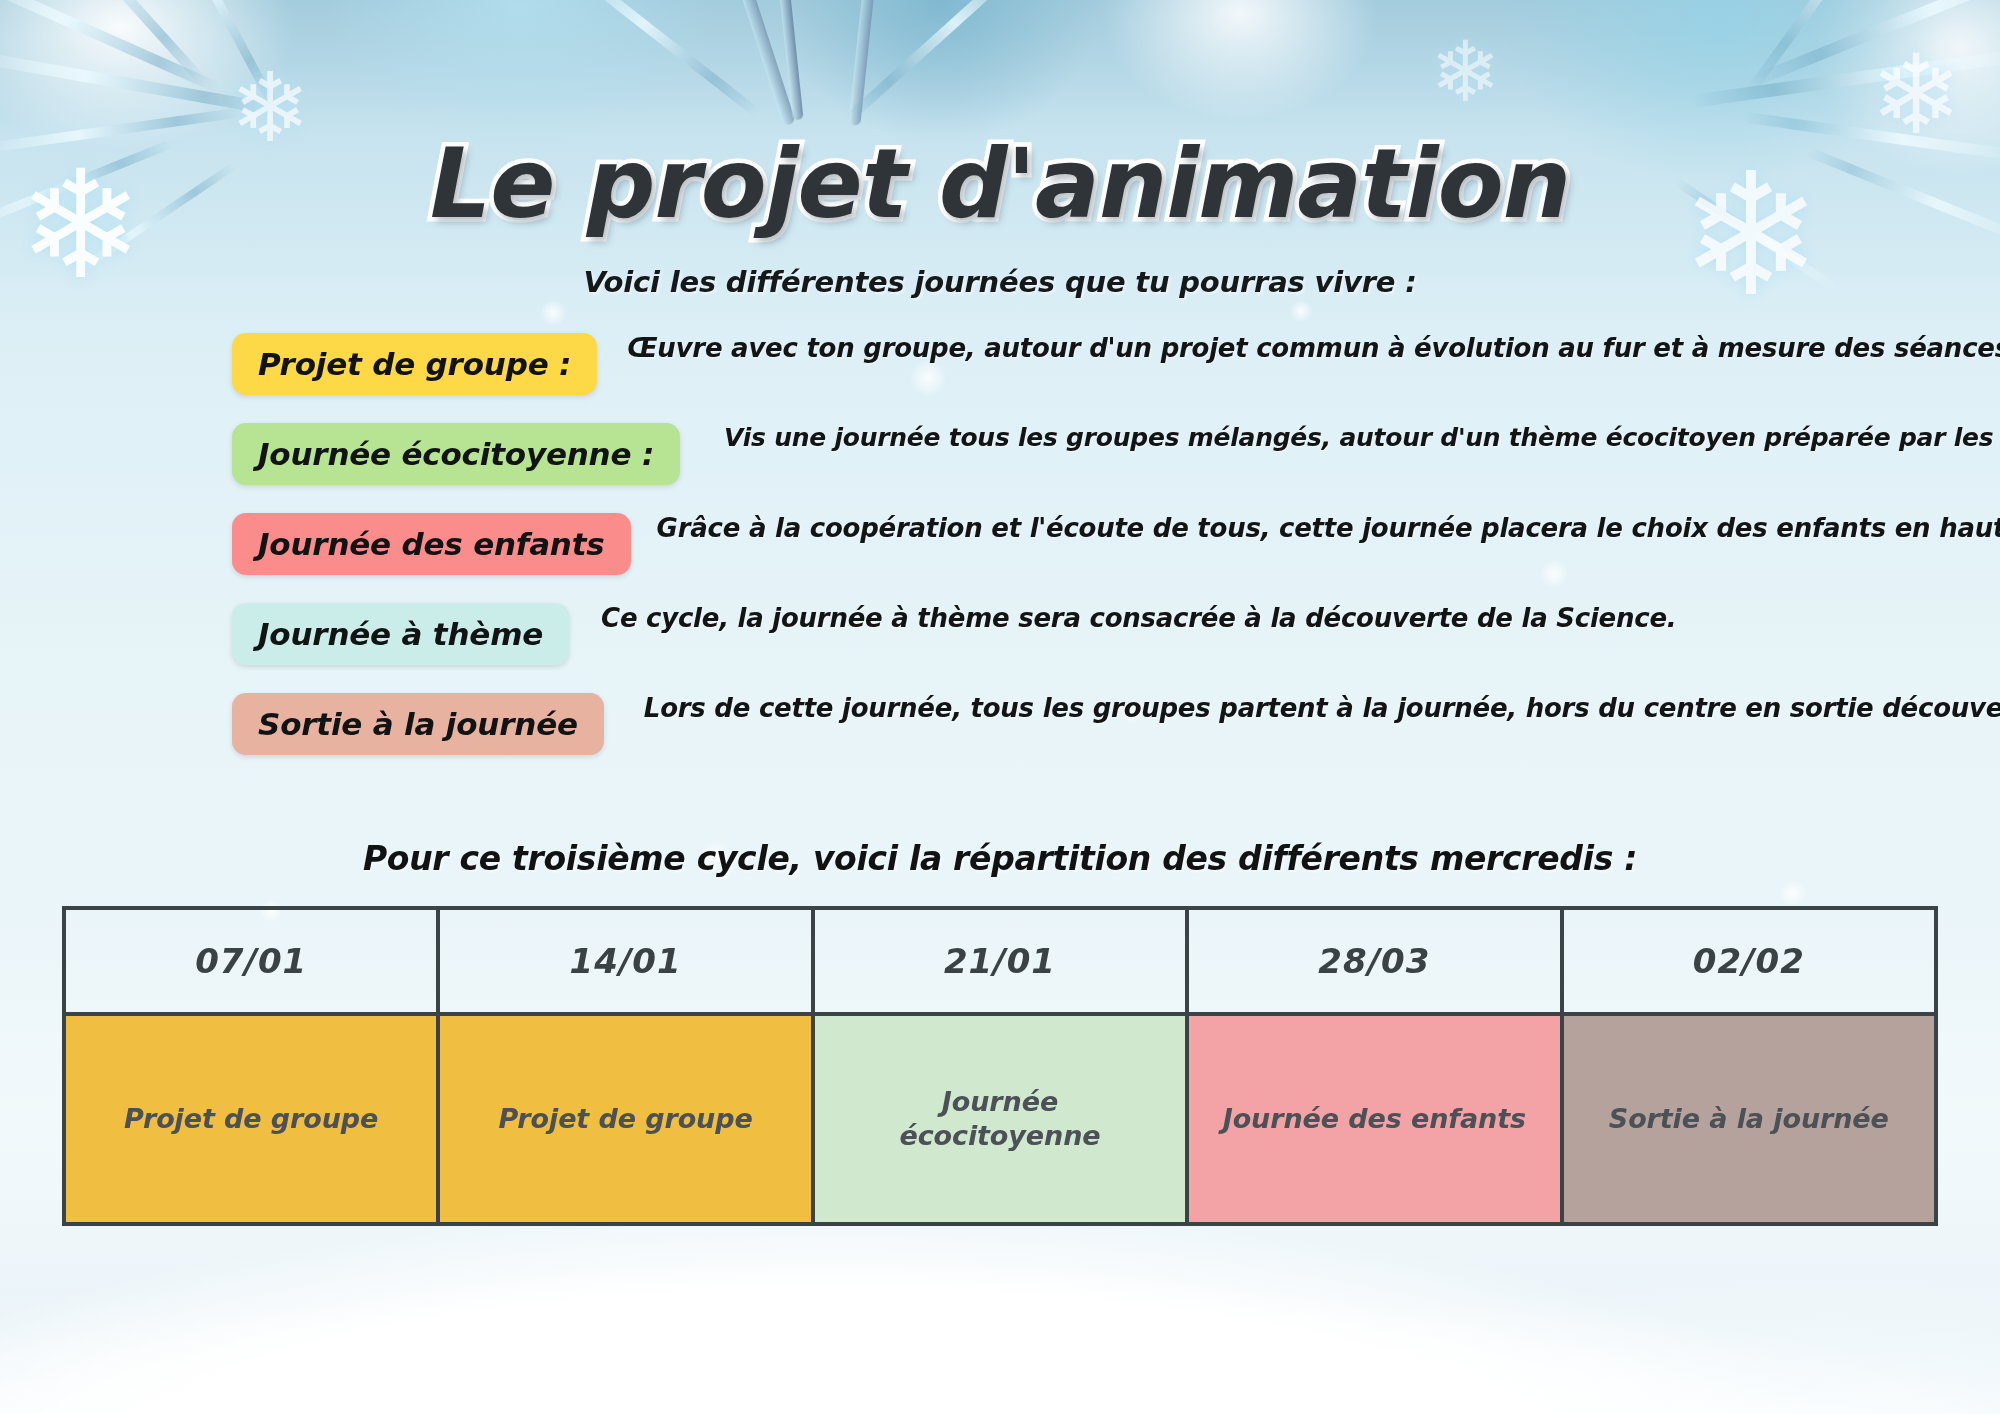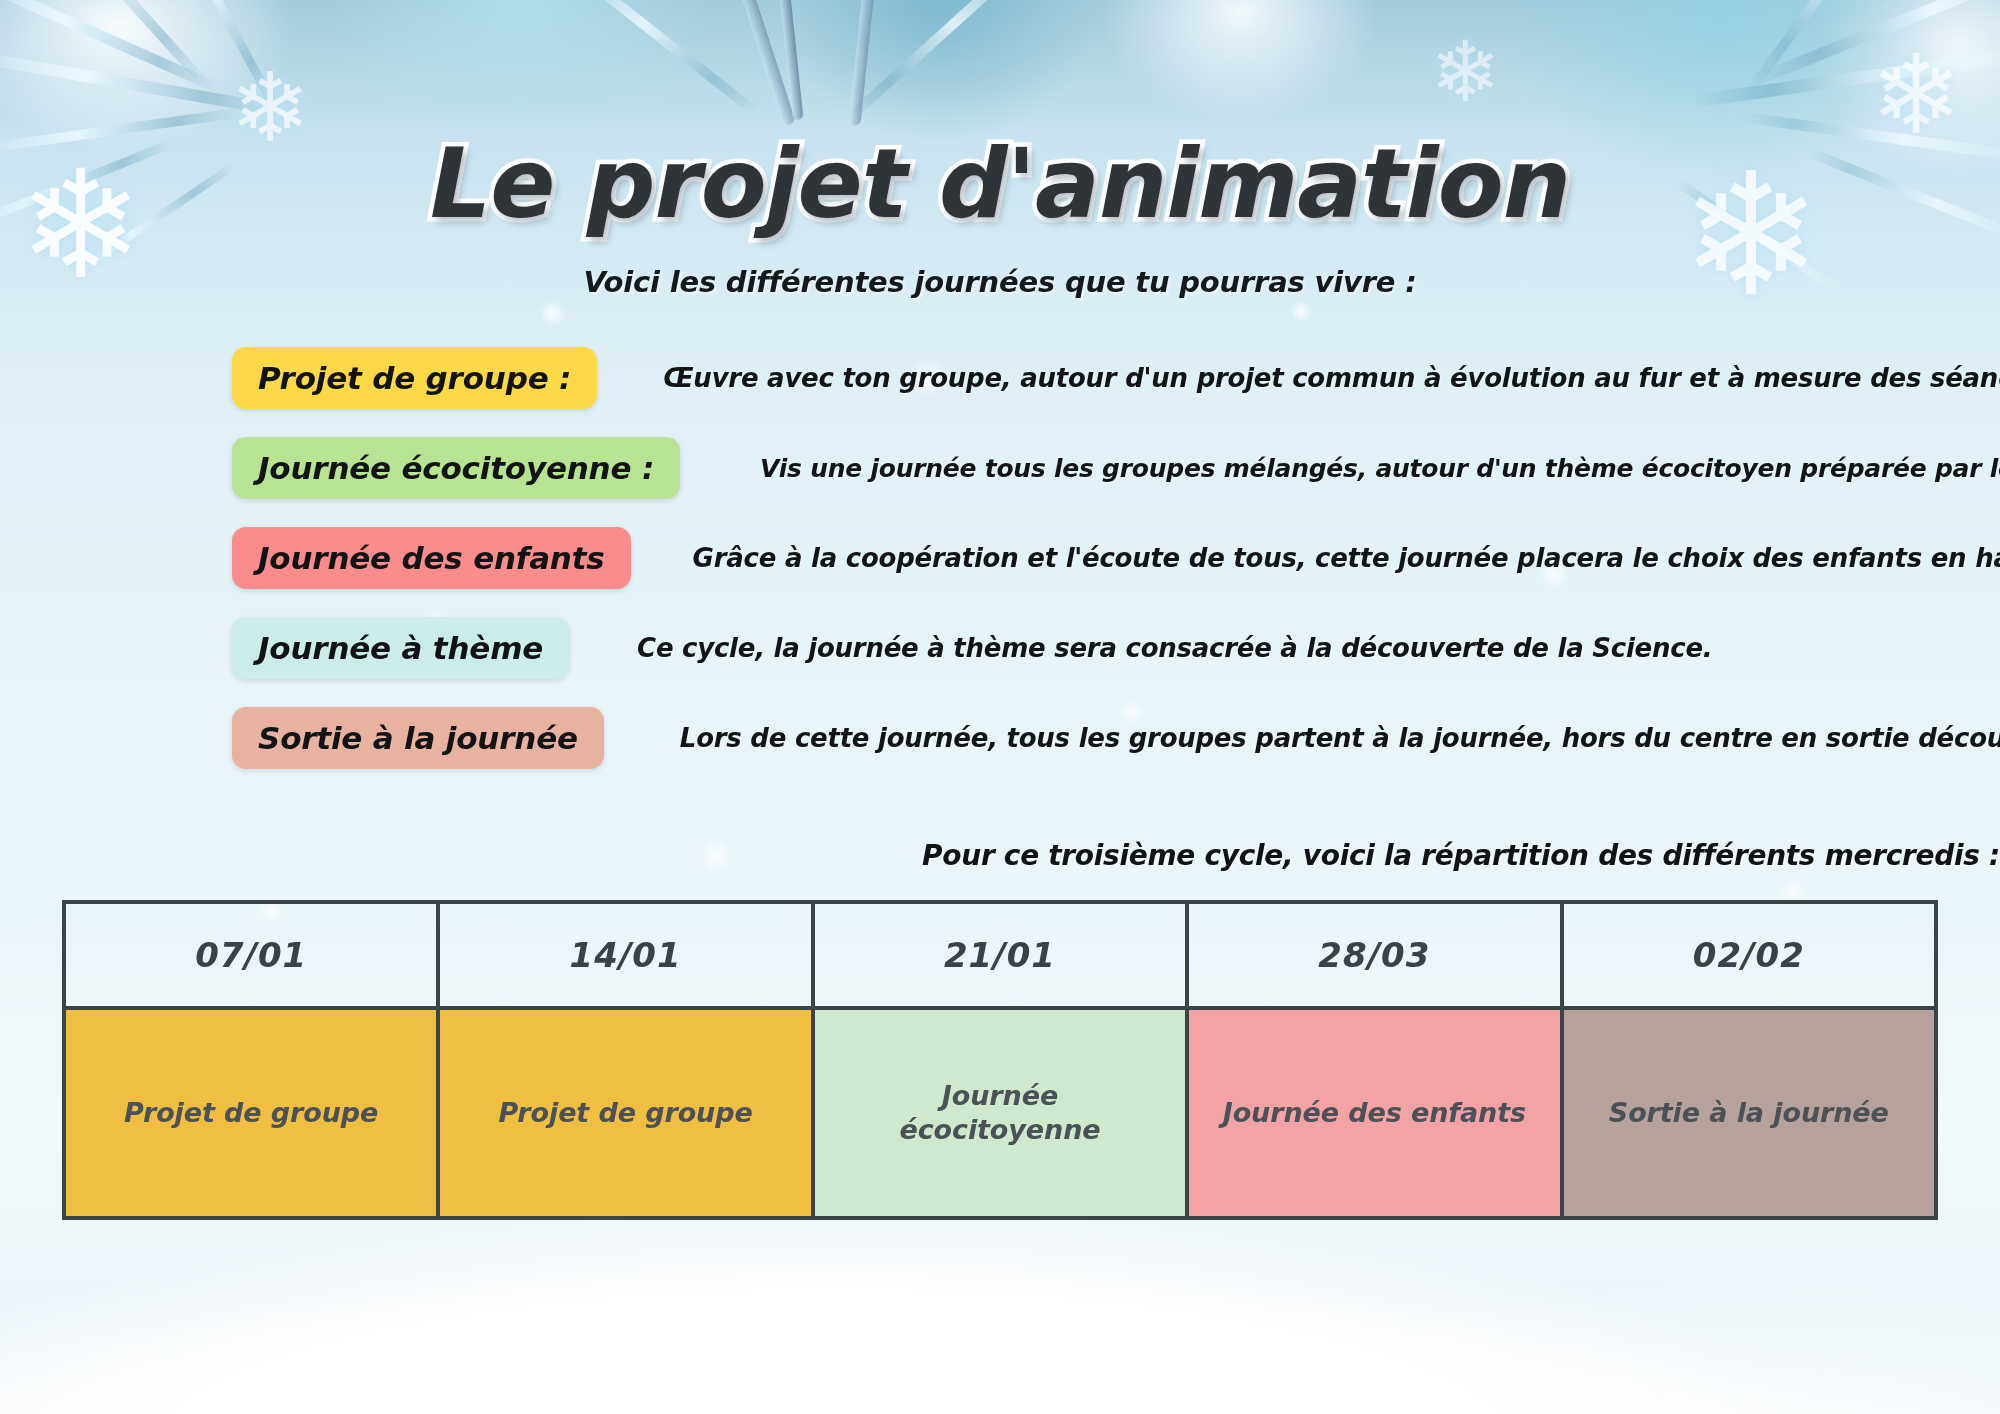--- a/index.html
+++ b/index.html
@@ -108,24 +108,22 @@
     line-height: 1.42;
     color: #16191c;
     letter-spacing: -.2px;
     text-shadow: 2px 2px 3px rgba(255,255,255,.55);
   }
 
   .rows { margin-top: 30px; }
 
   .row {
     display: flex;
-    align-items: center;
     height: 90px;
     padding-left: 232px;
-    gap: 36px;
   }
 
   .badge {
     display: inline-flex;
     align-items: center;
     justify-content: center;
     height: 62px;
     padding: 0 26px;
     border-radius: 14px;
     font-size: 31px;
@@ -141,23 +139,23 @@
     font-size: 26px;
     font-weight: 700;
     font-style: italic;
     color: #121416;
     letter-spacing: -.25px;
     white-space: nowrap;
     text-shadow: 1px 1px 2px rgba(255,255,255,.5);
   }
 
   .table-heading {
-    text-align: right;
+    text-align: center;
     margin: 56px auto 0;
-    font-size: 28px;
+    font-size: 33px;
     font-weight: 700;
     font-style: italic;
     color: #101214;
     letter-spacing: -.3px;
     text-shadow: 2px 2px 3px rgba(255,255,255,.5);
   }
 
   .schedule-wrap {
     margin: 28px auto 0;
     width: 1876px;

